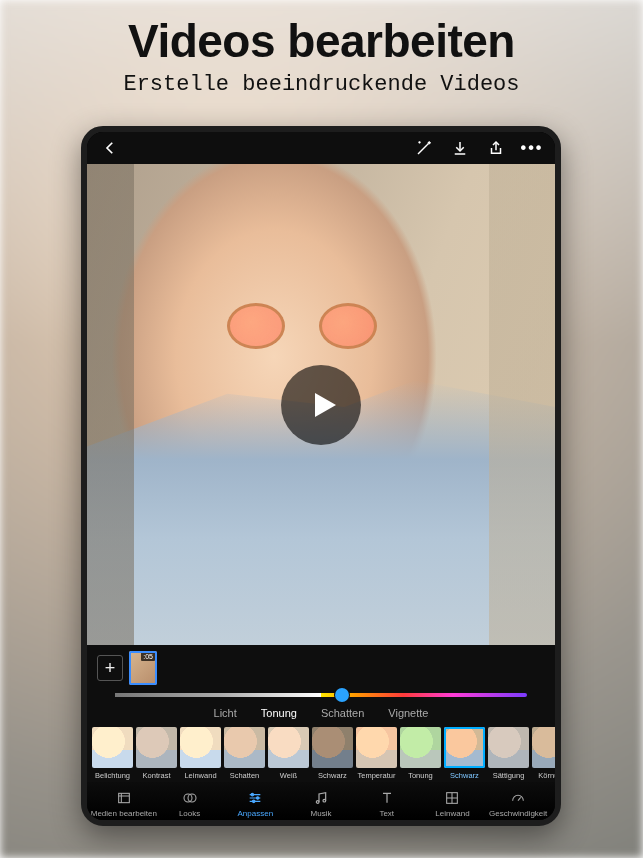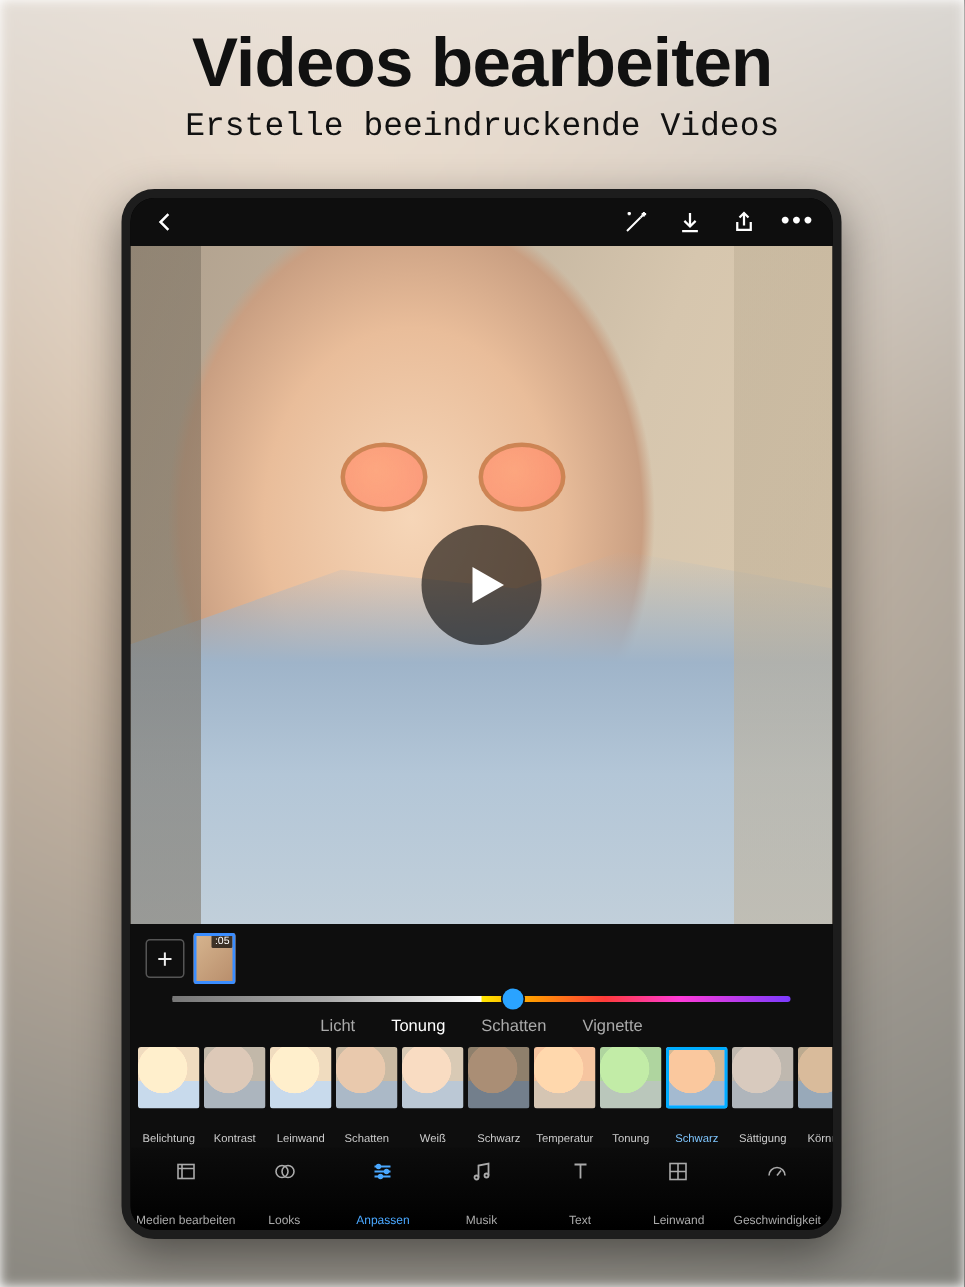--- a/index.html
+++ b/index.html
@@ -161,41 +161,41 @@
   .filters {
     display:flex; gap:3px; padding:4px 5px 2px; overflow:hidden;
   }
   .filter { width:41px; display:flex; flex-direction:column; align-items:center; gap:3px; }
   .filter .thumb{
     width:41px; height:41px; border-radius:2px; position:relative;
     background: radial-gradient(circle at 40% 35%, #e9c7aa 0 45%, transparent 46%),
                 linear-gradient(180deg,#c8b79f 0 55%,#a7b6c5 55% 100%);
   }
   .filter.active .thumb{ outline:2px solid #2aa3ff; outline-offset:-2px; }
-  .filter .lbl { font-size:7.5px; color:#ccc; white-space:nowrap;margin-top:12px; }
+  .filter .lbl { font-size:7.5px; color:#ccc; white-space:nowrap; }
   .filter.active .lbl{ color:#7fc6ff; }
   .filter.t-bw .thumb{ filter: grayscale(0.4); }
   .filter.t-hi .thumb{ filter: brightness(1.2); }
   .filter.t-sh .thumb{ filter: brightness(1.05) contrast(0.9); }
   .filter.t-wht .thumb{ filter: brightness(1.1) saturate(0.8); }
   .filter.t-blk .thumb{ filter: brightness(0.7) contrast(1.2); }
   .filter.t-temp .thumb{ filter: sepia(0.5) saturate(1.4) hue-rotate(-15deg); }
   .filter.t-tone .thumb{ filter: sepia(0.4) hue-rotate(60deg) saturate(1.2); }
   .filter.t-dyn .thumb{ filter: saturate(1.4) contrast(1.05); }
   .filter.t-sat2 .thumb{ filter: saturate(0.4); }
   .filter.t-grn .thumb{ filter: contrast(1.3) brightness(0.85); }
 
   
   .nav{
     display:flex; justify-content:space-between;
     padding:8px 4px 2px;
     background: linear-gradient(#0c0c0c,#000);
   }
   .nav .item{
-    flex:1; display:flex; flex-direction:column; align-items:center; gap:20px;
+    flex:1; display:flex; flex-direction:column; align-items:center; gap:3px;
     color:#aaa; cursor:pointer; min-width:0;
   }
   .nav .item.active{ color:#4aa8ff; }
   .nav .item .nicon{ width:16px; height:16px; }
   .nav .item .nlbl{ font-size:8px; white-space:nowrap; }
 </style>
 </head>
 <body>
 
 <div class="backdrop"></div>

